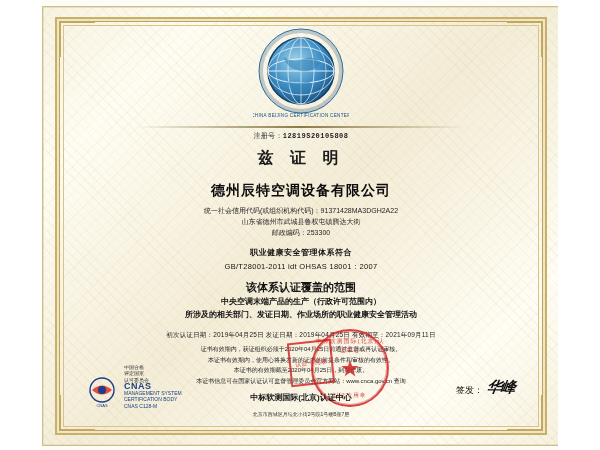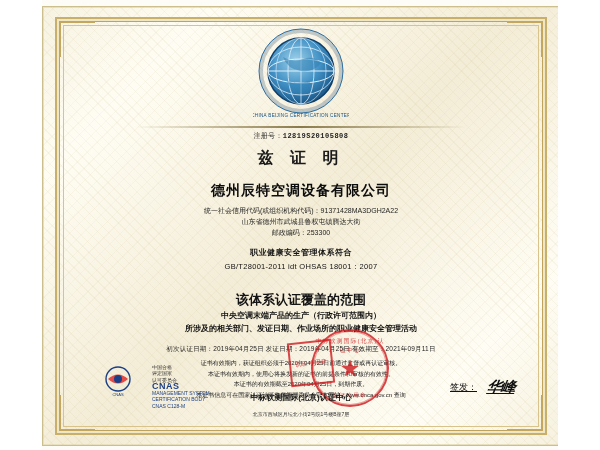--- a/index.html
+++ b/index.html
@@ -111,22 +111,22 @@
     letter-spacing:.5px;
   }
   .std{
     margin-top:4px;
     font-size:7.5px;
     font-weight:normal;
     color:#111;
     letter-spacing:.3px;
   }
   .scope-label{
-    margin-top:19px;
-    font-size:13px;
+    margin-top:8px;
+    font-size:11px;
     font-weight:bold;
     color:#141414;
   }
   .scope{
     font-size:8px;
     font-weight:bold;
     line-height:13px;
     color:#111;
   }
   .dates{
@@ -141,22 +141,22 @@
     line-height:9.5px;
     color:#222;
   }
   .notes div{margin-top:1px;}
 
   
   .bottom{
     position:absolute;left:0;right:0;bottom:4px;height:86px;
   }
   .cnas{
-    position:absolute;left:30px;bottom:16px;
-    display:flex;align-items:flex-start;gap:17px;
+    position:absolute;left:14px;bottom:16px;
+    display:flex;align-items:flex-end;gap:5px;
   }
   .cnas-mark{
     width:34px;height:34px;position:relative;
   }
   .cnas-text{
     text-align:left;
     font-size:5px;
     line-height:6.5px;
     color:#1b3f86;
   }
@@ -175,21 +175,21 @@
   }
   .issuer-en{
     position:absolute;left:0;right:0;bottom:8px;
     font-size:5px;
     color:#333;
   }
   .sign{
     position:absolute;right:16px;bottom:28px;
     font-size:9px;
     color:#111;
-    display:flex;align-items:center;gap:10px;text-decoration:underline;
+    display:flex;align-items:flex-end;gap:4px;
   }
   .sign .hand{
     font-family:"DejaVu Serif","Liberation Serif",serif;
     font-size:15px;
     font-weight:bold;
     font-style:italic;
     color:#111;
     transform:skewX(-8deg);
     letter-spacing:-1px;
   }

